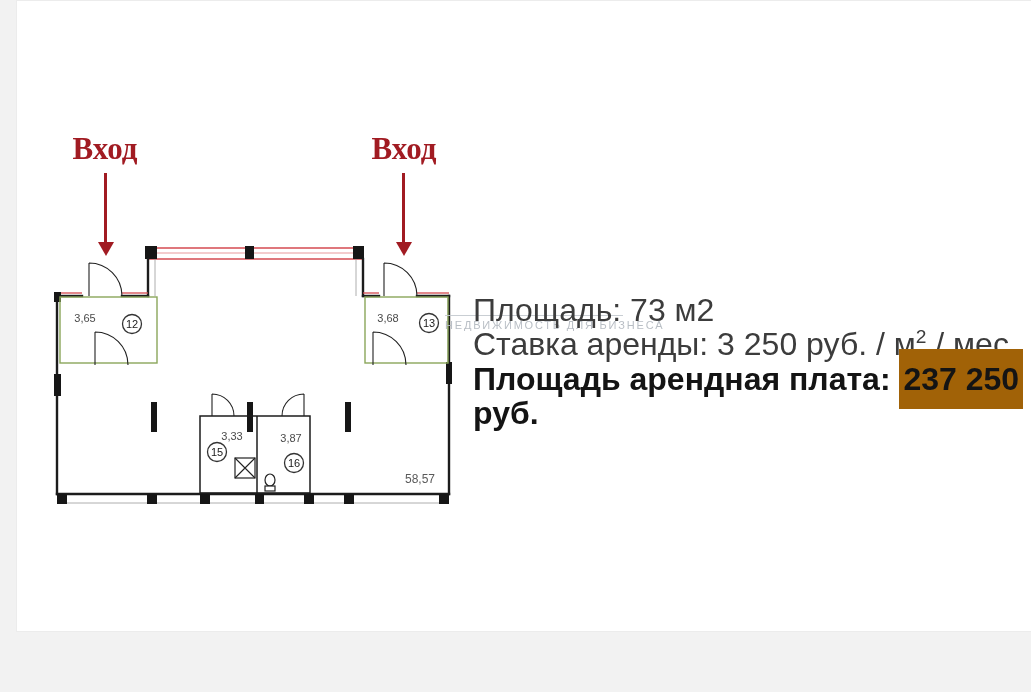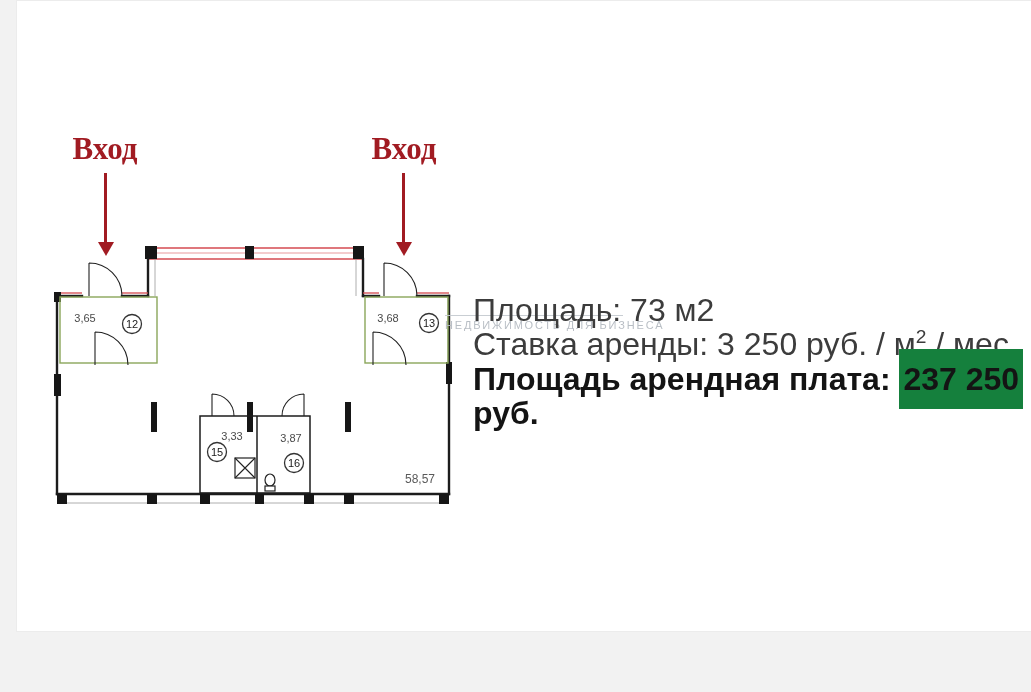--- a/index.html
+++ b/index.html
@@ -48,21 +48,21 @@
   .watermark{position:absolute;left:428px;top:310px;z-index:1;opacity:0.92;}
   .wm-row{display:flex;align-items:flex-start;gap:9px;}
   .wm-texts{padding-top:8px;}
   .wm-title{font-weight:700;font-size:17px;letter-spacing:4px;color:#a6adb5;line-height:18px;}
   .wm-sub{font-weight:400;font-size:11px;letter-spacing:7px;color:#a6adb5;line-height:14px;}
   .wm-line{height:1px;background:#c5cad0;margin:4px 0 3px 0;width:178px;}
   .wm-tag{font-size:11px;letter-spacing:1.8px;color:#b3b9c0;white-space:nowrap;}
   
   .info{position:absolute;left:456px;top:292px;z-index:2;color:#3c3c3c;font-size:32px;line-height:34px;}
   .info .l3{font-weight:700;color:#141414;margin-top:1px;}
-  .hl{background:#15803d;padding:12px 4px;}
+  .hl{background:#a16207;padding:12px 4px;}
   sup.m2{font-size:60%;vertical-align:super;line-height:0;}
 </style>
 </head>
 <body>
 
 <div class="canvas">
 
   <div class="entrance-label e1">Вход</div>
   <div class="entrance-label e2">Вход</div>
   <div class="arrow-shaft a1"></div>

